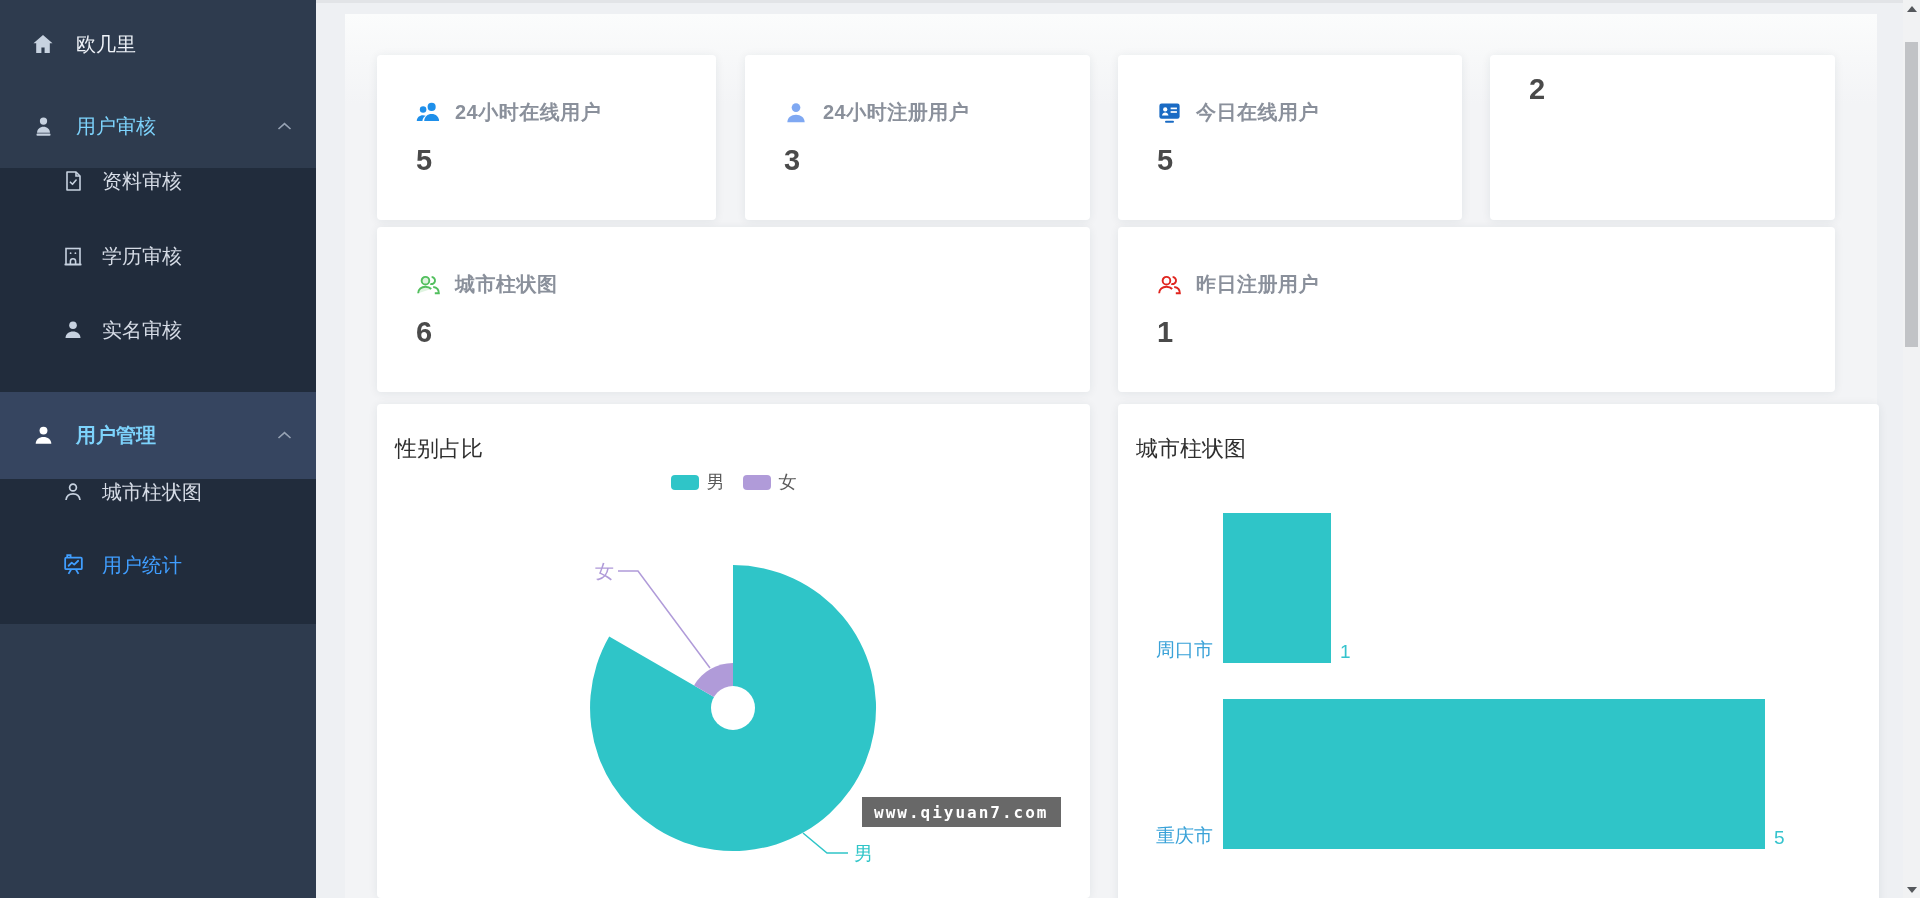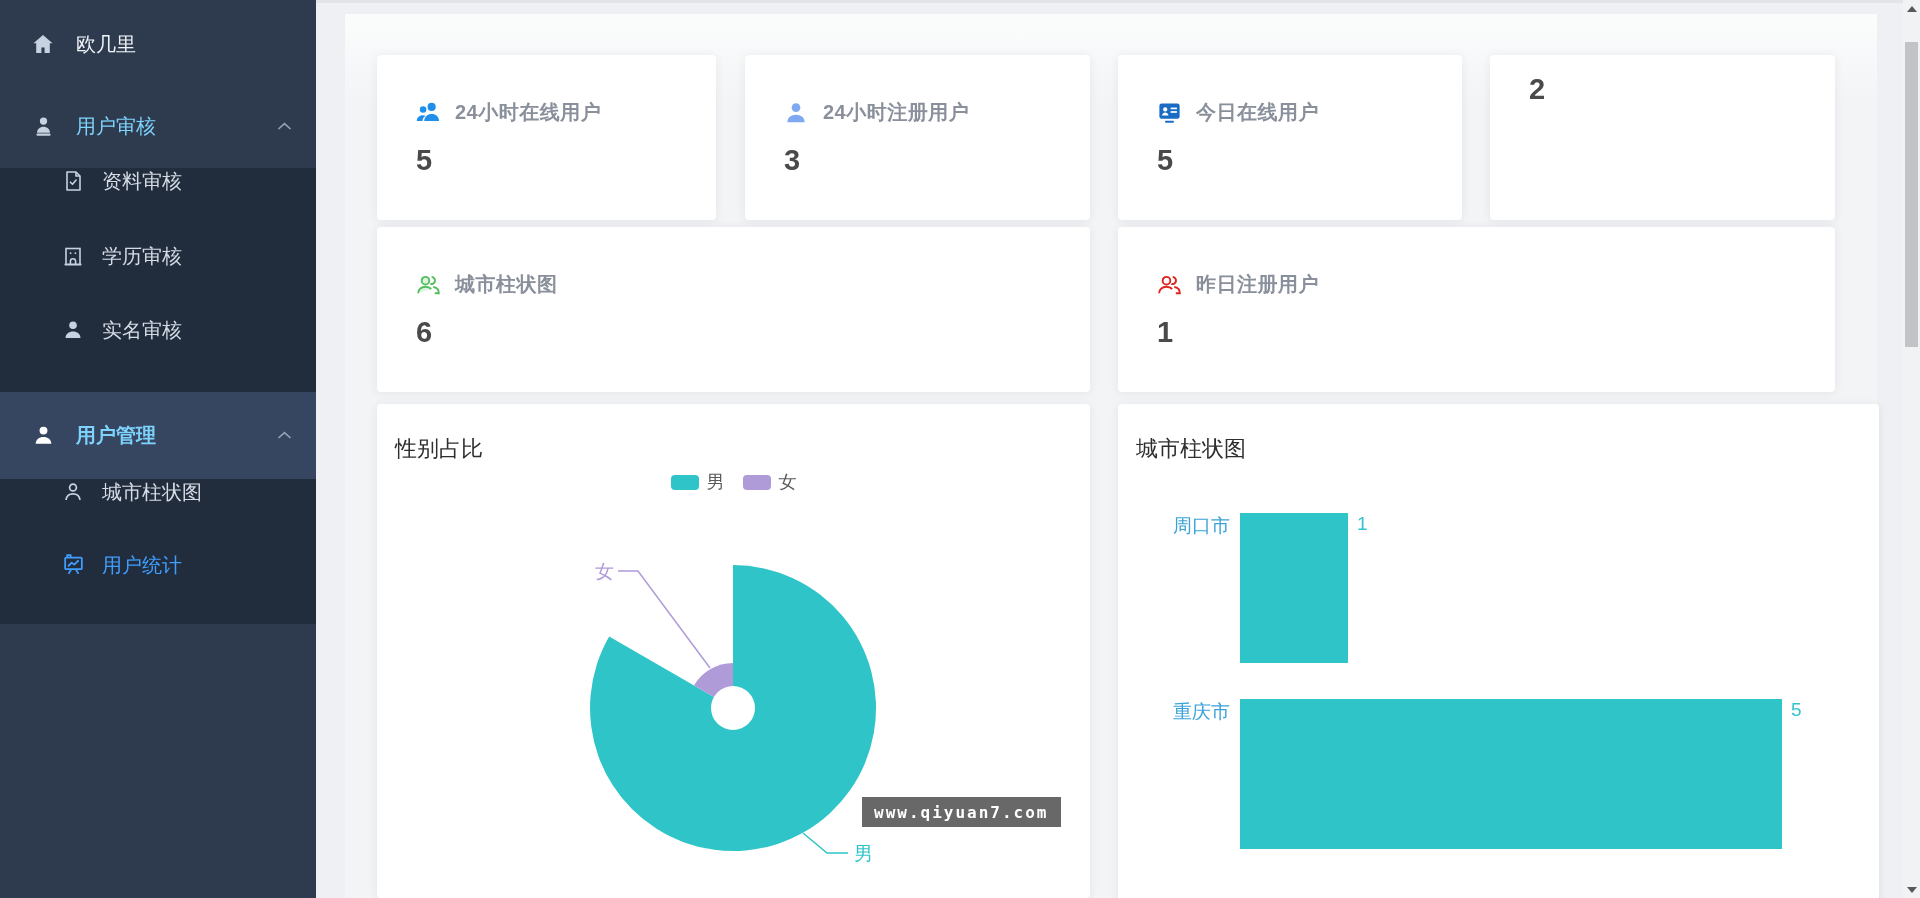--- a/index.html
+++ b/index.html
@@ -41,21 +41,21 @@
   .chart-title{position:absolute;left:18px;top:30px;font-size:22px;color:#2e2e2e;}
   .legend{position:absolute;left:0;top:66px;width:100%;display:flex;justify-content:center;align-items:center;gap:18px;}
   .legend-item{display:flex;align-items:center;gap:8px;cursor:pointer;}
   .legend-swatch{width:28px;height:15px;border-radius:4px;}
   .legend-label{font-size:18px;color:#5a5a5a;}
   .pie-svg{position:absolute;left:0;top:0;}
   .watermark{position:absolute;left:485px;top:393px;height:30px;background:#686868;color:#fff;
     display:flex;align-items:center;padding:0 12px;font-family:"DejaVu Sans Mono","Liberation Mono",monospace;
     font-size:16px;font-weight:bold;letter-spacing:2px;white-space:nowrap;}
   
-  .bar-row{position:absolute;left:18px;display:flex;align-items:flex-start;height:150px;}
+  .bar-row{position:absolute;left:1px;display:flex;align-items:flex-end;height:150px;}
   .bar-cat{width:94px;text-align:right;font-size:19px;color:#3aa2d8;margin-right:10px;flex:none;}
   .bar-rect{height:150px;background:#2fc5c8;cursor:pointer;}
   .bar-val{margin-left:9px;font-size:19px;color:#35c3cd;}
   
   .scrollbar{position:absolute;right:0;top:0;width:17px;height:898px;background:#f1f2f3;}
   .sb-arrow{position:absolute;left:0;width:17px;height:17px;display:flex;align-items:center;justify-content:center;cursor:pointer;}
   .sb-up{top:0;}
   .sb-down{bottom:0;}
   .tri-up{width:0;height:0;border-left:5px solid transparent;border-right:5px solid transparent;border-bottom:6px solid #55585c;}
   .tri-down{width:0;height:0;border-left:5px solid transparent;border-right:5px solid transparent;border-top:6px solid #55585c;}

